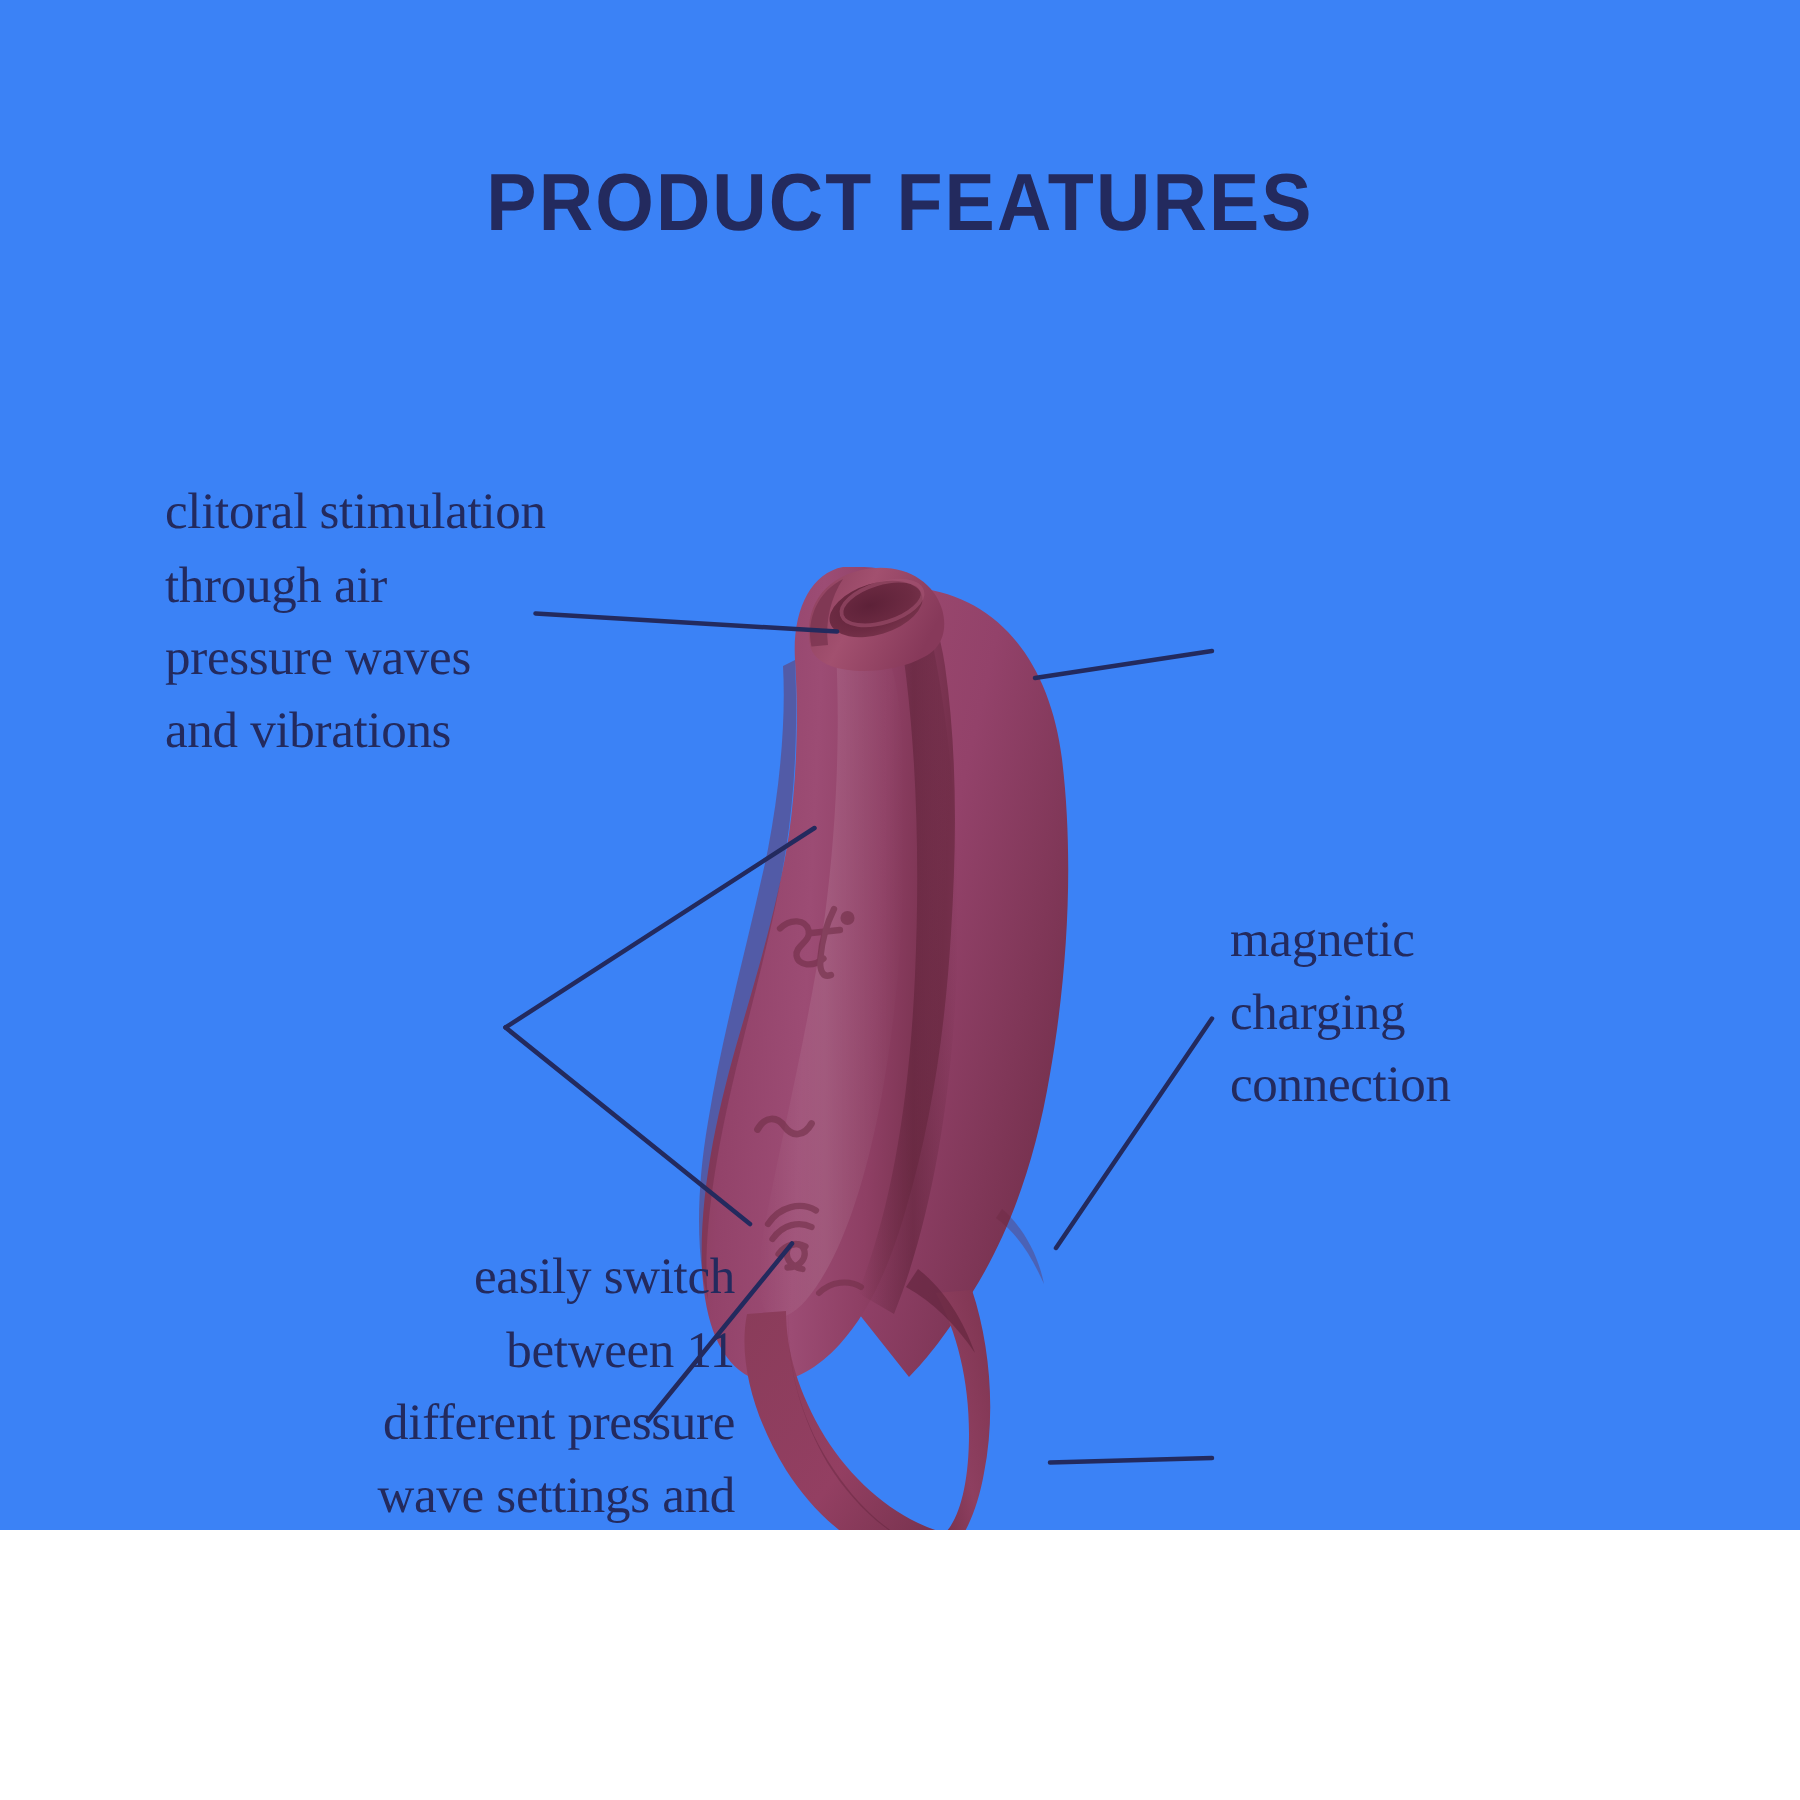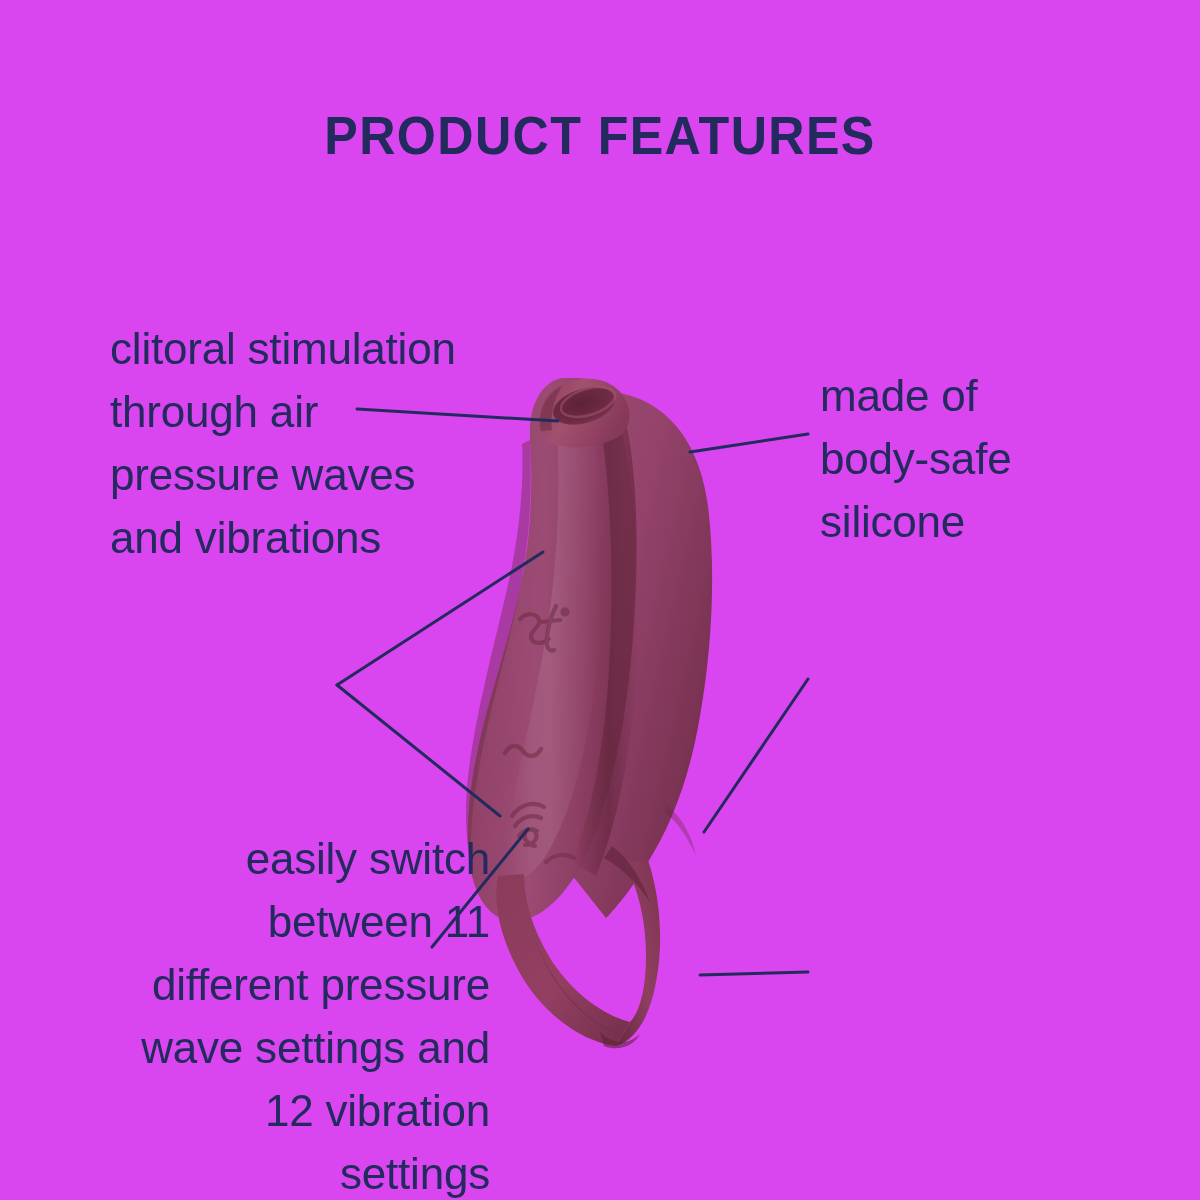--- a/index.html
+++ b/index.html
@@ -7,22 +7,22 @@
     margin: 0;
     padding: 0;
     background: #ffffff;
   }
   body {
     font-family: "Liberation Sans", sans-serif;
   }
   .canvas {
     position: relative;
     width: 1200px;
-    height: 1200px;
-    background: #d946ef;
+    height: 1020px;
+    background: #3b82f6;
     overflow: hidden;
   }
 
   
   .page-title {
     position: absolute;
     left: 0;
     top: 104px;
     width: 1200px;
     text-align: center;
@@ -32,23 +32,23 @@
     letter-spacing: 1.5px;
     color: #232a5e;
     transform: scaleX(0.93);
     transform-origin: center top;
     white-space: nowrap;
   }
 
   
   .callout {
     position: absolute;
-    font-family: Liberation Sans, sans-serif;
+    font-family: Liberation Serif, serif;
     font-weight: 400;
-    font-size: 44px;
+    font-size: 34px;
     line-height: 1.43;
     color: #232a5e;
     letter-spacing: -0.2px;
     white-space: pre-line;
   }
   .callout.left  { text-align: left; }
   .callout.right { text-align: left; }
 
   #callout-air-pressure      { left: 110px; top: 318px;  width: 350px; }
   #callout-motors            { left: 110px; top: 603px;  width: 330px; }
@@ -236,19 +236,19 @@
 pressure waves
 and vibrations</div>
 
 
   <div class="callout left" id="callout-settings">easily switch
 between 11
 different pressure
 wave settings and
 12 vibration settings</div>
 
-  <div class="callout right" id="callout-silicone">made of
-body-safe
-silicone</div>
-
+
+  <div class="callout right" id="callout-magnetic">magnetic
+charging
+connection</div>
 
 
 </div>
 
 </body></html>

